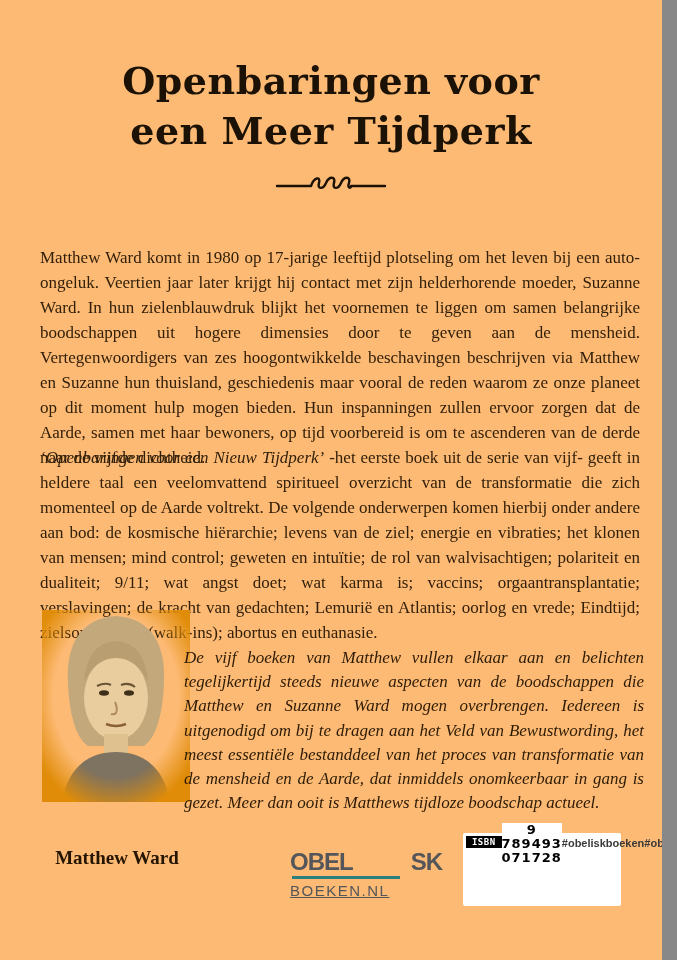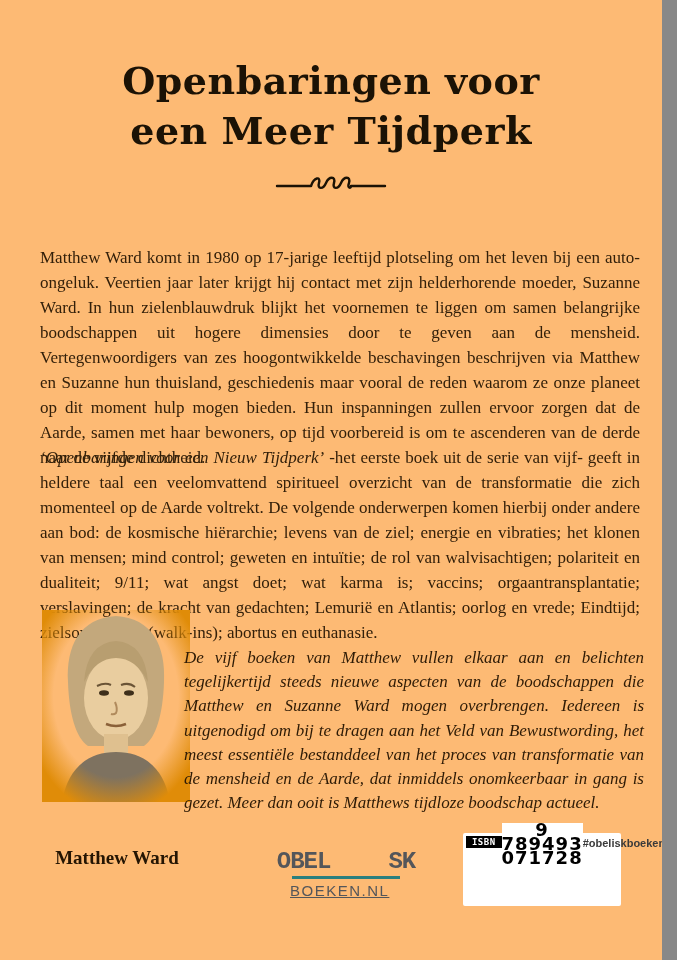--- a/index.html
+++ b/index.html
@@ -19,38 +19,38 @@
   .p2 .lead{font-style:italic;}
   
   .portrait{position:absolute;top:610px;left:42px;width:148px;height:192px;}
   .caption{position:absolute;top:800px;left:42px;width:150px;text-align:center;
            font-family:"Liberation Serif",serif;font-weight:bold;font-size:19px;color:#241503;margin-top:47px;}
   .blurb{position:absolute;top:629px;left:184px;width:460px;
          font-family:"Liberation Serif",serif;font-style:italic;font-weight:normal;
          font-size:17px;line-height:24.2px;color:#2E1B06;text-align:justify;}
   
   .logo{position:absolute;top:842px;left:290px;width:112px;}
-  .logo-word{display:flex;align-items:flex-end;justify-content:center;
-             font-family:Liberation Mono, monospace;font-weight:bold;font-size:24px;
+  .logo-word{display:flex;align-items:flex-end;justify-content:space-between;
+             font-family:Liberation Sans, sans-serif;font-weight:bold;font-size:24px;
              letter-spacing:-1px;color:#54565A;line-height:1;gap:28px;}
   .logo-word .obelisk{display:block;margin:0 1px -1px 1px;}
   .logo-rule{height:3px;background:#2A7F7E;margin:2px 2px 3px 2px;}
   .logo-sub{text-align:left;font-family:"Liberation Sans",sans-serif;font-size:15px;
             letter-spacing:1.5px;color:#54565A;text-decoration:underline;}
   
   .barcode-box{position:absolute;top:833px;left:463px;width:158px;height:73px;background:#fff;
                border-radius:2px;padding:3px 3px 2px 3px;box-sizing:border-box;
                display:flex;}
   .isbn-strip{background:#000;color:#fff;height:12px;text-align:center;
               font-family:"DejaVu Sans Mono",monospace;font-weight:bold;font-size:9px;
               line-height:12px;letter-spacing:0.5px;}
   .bars{height:36px;margin-top:1px;}
   .bars svg{display:block;width:100%;height:100%;}
   .barcode-number{margin-top:-13px;position:relative;background:#fff;text-align:center;
-                  font-family:"DejaVu Sans",sans-serif;font-weight:bold;font-size:18px;
+                  font-family:"DejaVu Sans",sans-serif;font-weight:bold;font-size:13px;
                   line-height:14px;letter-spacing:1px;color:#000;}
   .hashtags{display:flex;justify-content:space-around;margin-top:2px;
             font-family:"Liberation Sans",sans-serif;font-weight:bold;font-size:11px;
             line-height:10px;color:#3A3A3A;}
 </style>
 </head>
 <body>
 
 <div class="cover">
 

